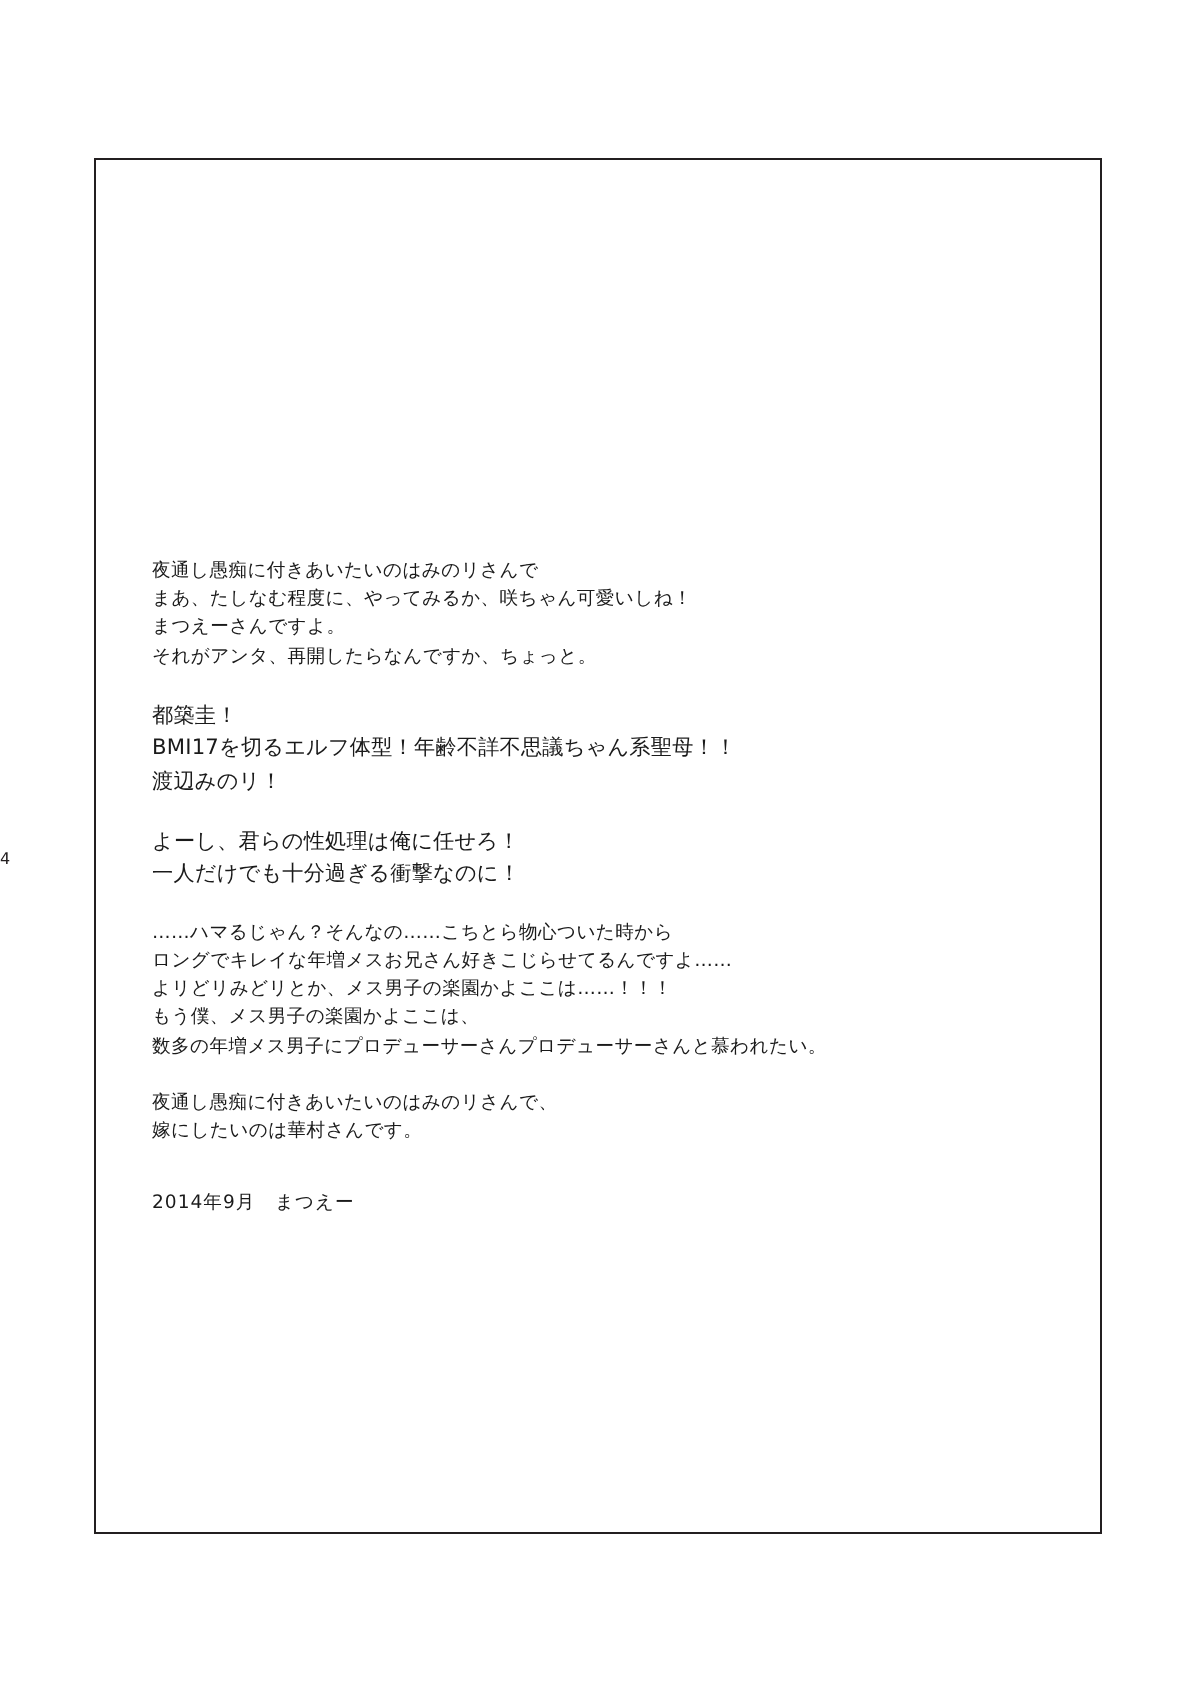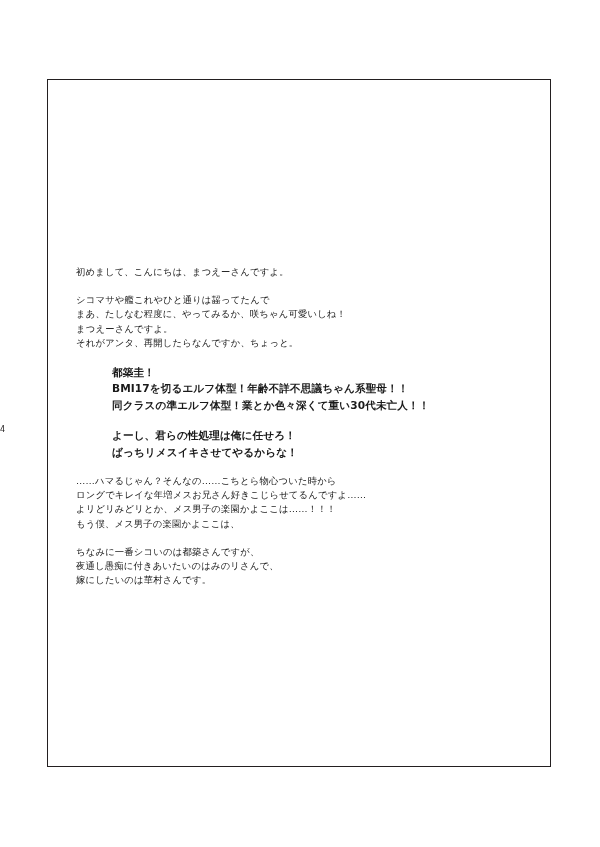--- a/index.html
+++ b/index.html
@@ -50,65 +50,66 @@
   .line {
     font-size: 9.3px;
     line-height: 14.2px;
     color: #1a1a1a;
     white-space: pre;
     letter-spacing: 0.2px;
     font-family: "DejaVu Sans", sans-serif;
   }
 
   .block.bold .line {
-    font-weight: bold;
+    font-weight: normal;
     font-size: 10.6px;
     line-height: 16.4px;
     letter-spacing: 0.1px;
-    margin-left: 36px;
   }
 
   .block.signature {
     margin-top: 22px;
   }
   .block.signature .line {
     font-size: 9.3px;
     letter-spacing: 0.5px;
   }
 </style>
 </head>
 <body>
 
 <div class="margin-mark">4</div>
 
 <div class="page-frame">
   <div class="text-body">
       <div class="block">
-        <div class="line">初めまして、こんにちは、まつえーさんですよ。</div>
       </div>
       <div class="block">
-        <div class="line">シコマサや艦これやひと通りは齧ってたんで</div>
+        <div class="line">夜通し愚痴に付きあいたいのはみのリさんで</div>
         <div class="line">まあ、たしなむ程度に、やってみるか、咲ちゃん可愛いしね！</div>
         <div class="line">まつえーさんですよ。</div>
         <div class="line">それがアンタ、再開したらなんですか、ちょっと。</div>
       </div>
       <div class="block bold">
         <div class="line">都築圭！</div>
         <div class="line">BMI17を切るエルフ体型！年齢不詳不思議ちゃん系聖母！！</div>
-        <div class="line">同クラスの準エルフ体型！業とか色々深くて重い30代未亡人！！</div>
+        <div class="line">渡辺みのリ！</div>
       </div>
       <div class="block bold">
         <div class="line">よーし、君らの性処理は俺に任せろ！</div>
-        <div class="line">ばっちリメスイキさせてやるからな！</div>
+        <div class="line">一人だけでも十分過ぎる衝撃なのに！</div>
       </div>
       <div class="block">
         <div class="line">……ハマるじゃん？そんなの……こちとら物心ついた時から</div>
         <div class="line">ロングでキレイな年増メスお兄さん好きこじらせてるんですよ……</div>
         <div class="line">よリどリみどリとか、メス男子の楽園かよここは……！！！</div>
         <div class="line">もう僕、メス男子の楽園かよここは、</div>
+        <div class="line">数多の年増メス男子にプロデューサーさんプロデューサーさんと慕われたい。</div>
       </div>
       <div class="block">
-        <div class="line">ちなみに一番シコいのは都築さんですが、</div>
         <div class="line">夜通し愚痴に付きあいたいのはみのリさんで、</div>
         <div class="line">嫁にしたいのは華村さんです。</div>
+      </div>
+      <div class="block signature">
+        <div class="line">2014年9月　まつえー</div>
       </div>
     </div>
 </div>
 
 </body></html>

